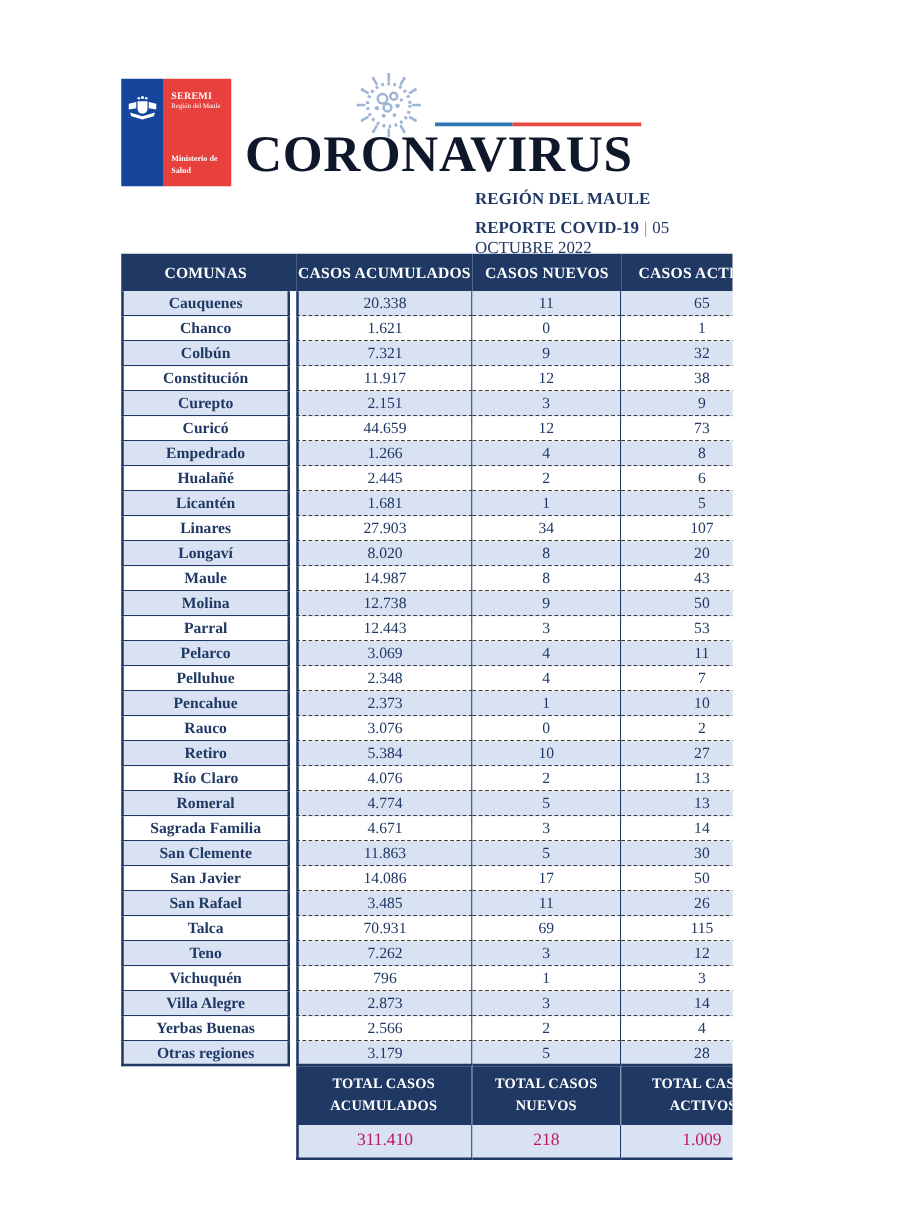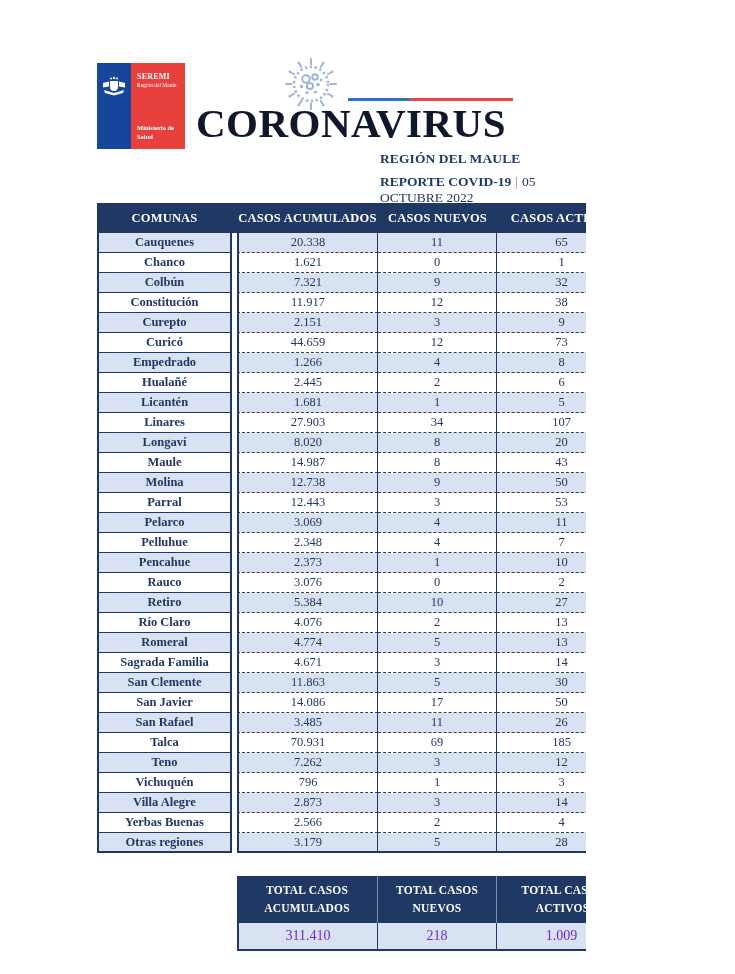--- a/index.html
+++ b/index.html
@@ -47,27 +47,27 @@
   .c-v1   { border-left:2px solid #1F3864; border-right:1px solid #1F3864; }
   .c-v2   { border-right:1px solid #1F3864; }
   .c-v3   { border-right:2px solid #1F3864; position:relative; }
   .row.alt .c-name, .row.alt .c-val { background:#D9E2F2; }
   .row:not(.alt) .c-name, .row:not(.alt) .c-val { background:#ffffff; }
   .row.last .c-name, .row.last .c-val { border-bottom:2px solid #1F3864; }
   .row.last .c-v3::after { content:""; position:absolute; right:1px; bottom:1px;
     border-left:7px solid transparent; border-bottom:7px solid #1F3864; }
 
   
-  .totals { position:absolute; left:237px; top:853px; width:391px;margin-top:23px; }
+  .totals { position:absolute; left:237px; top:853px; width:391px; }
   .totals-head { display:grid; grid-template-columns:141px 119px 131px; }
   .tcell { background:#1F3864; color:#ffffff; font-size:11.5px; font-weight:bold; text-align:center;
            padding:6px 0 5px; line-height:1.55; border-right:1px solid rgba(255,255,255,.45); letter-spacing:.2px; }
   .tcell:last-child { border-right:none; }
   .totals-vals { display:grid; grid-template-columns:141px 119px 131px; height:28px; }
-  .vcell { background:#D9E2F2; color:#6d28d9; font-size:14px; display:flex; align-items:center; justify-content:center;
+  .vcell { background:#D9E2F2; color:#be185d; font-size:14px; display:flex; align-items:center; justify-content:center;
            border-bottom:2px solid #1F3864; border-right:1px solid #1F3864; }
   .vcell:first-child { border-left:2px solid #1F3864; }
   .vcell:last-child { border-right:2px solid #1F3864; }
 </style>
 </head>
 <body>
 
 <div class="page">
 
   <div class="logo">
@@ -354,21 +354,21 @@
       <div class="cell c-gap"></div>
       <div class="cell c-val c-v1">3.485</div>
       <div class="cell c-val c-v2">11</div>
       <div class="cell c-val c-v3">26</div>
     </div>
         <div class="row grid-cols">
       <div class="cell c-name">Talca</div>
       <div class="cell c-gap"></div>
       <div class="cell c-val c-v1">70.931</div>
       <div class="cell c-val c-v2">69</div>
-      <div class="cell c-val c-v3">185</div>
+      <div class="cell c-val c-v3">115</div>
     </div>
         <div class="row grid-cols alt">
       <div class="cell c-name">Teno</div>
       <div class="cell c-gap"></div>
       <div class="cell c-val c-v1">7.262</div>
       <div class="cell c-val c-v2">3</div>
       <div class="cell c-val c-v3">12</div>
     </div>
         <div class="row grid-cols">
       <div class="cell c-name">Vichuquén</div>

